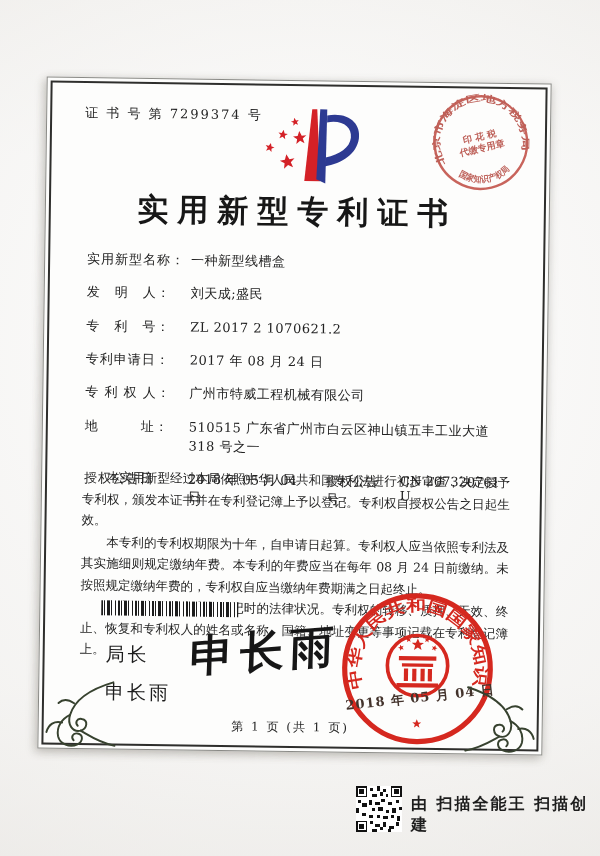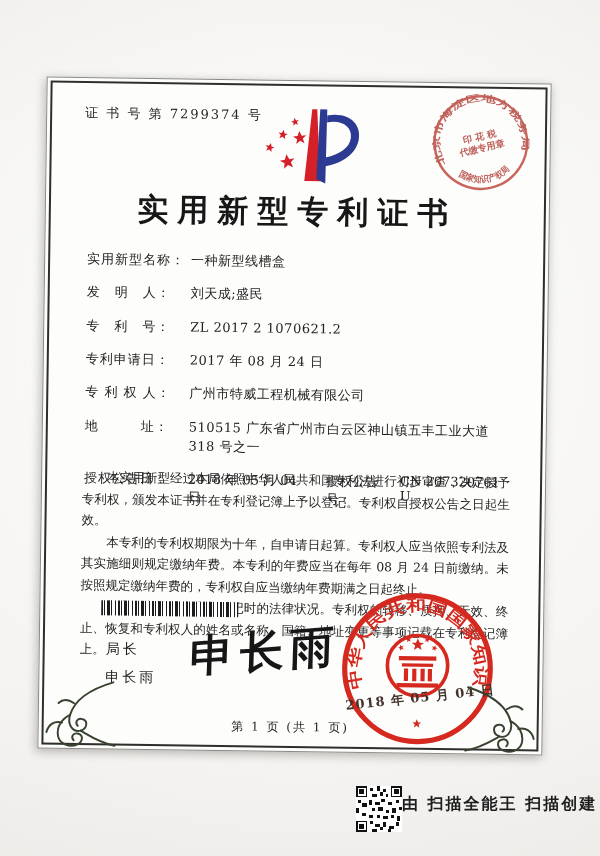--- a/index.html
+++ b/index.html
@@ -55,21 +55,21 @@
   .paragraphs p { text-indent:2em; }
   .barcode {
     position:absolute; left:61px; top:522px; width:137px; height:15px;
     background-image:repeating-linear-gradient(90deg,
       #1c1c1c 0px,#1c1c1c 2px,#fff 2px,#fff 3px,
       #1c1c1c 3px,#1c1c1c 4px,#fff 4px,#fff 6px,
       #1c1c1c 6px,#1c1c1c 9px,#fff 9px,#fff 10px,
       #1c1c1c 10px,#1c1c1c 11px,#fff 11px,#fff 14px,
       #1c1c1c 14px,#1c1c1c 15px,#fff 15px,#fff 17px);
   }
-  .sig-block { position:absolute; left:66px; top:556px; font-size:14px; color:#1c1c1c; letter-spacing:3px; line-height:2; font-family:"DejaVu Sans","Liberation Sans",sans-serif; }
+  .sig-block { position:absolute; left:66px; top:556px; font-size:19px; color:#1c1c1c; letter-spacing:3px; line-height:2; font-family:"DejaVu Sans","Liberation Sans",sans-serif; }
   .autograph {
     position:absolute; left:150px; top:540px; width:190px;
     font-size:44px; font-weight:600; color:#161616;
     transform:rotate(-5deg) skewX(-6deg);
     letter-spacing:6px; white-space:nowrap;
   }
   .gov-seal { position:absolute; left:300px; top:508px; width:156px; height:156px; }
   .seal-date {
     position:absolute; left:296px; top:606px; width:170px; text-align:center;
     font-size:13px; font-weight:bold; color:#43332c;
@@ -78,21 +78,21 @@
   .page-footer {
     position:absolute; left:0; right:0; top:638px; text-align:center;
     font-size:12px; color:#242424; letter-spacing:2px;
   }
   .flourish { position:absolute; width:78px; height:78px; }
   .flourish.bl { left:2px; bottom:-6px; }
   .flourish.br { right:2px; bottom:-6px; transform:scaleX(-1); }
   .scanner-mark { position:absolute; left:356px; top:786px; display:flex; align-items:flex-start; }
   .qr { width:46px; height:46px; flex:none; }
   .scanner-text {
-    margin-top:8px;
+    margin-left:9px; margin-top:8px;
     font-size:16px; color:#1d1d1d; letter-spacing:2px; font-weight:bold;
     font-family:"DejaVu Sans","Liberation Sans",sans-serif;
   }
 </style>
 </head>
 <body>
 
 <div class="scan-bg"></div>
 
 <div class="certificate">

